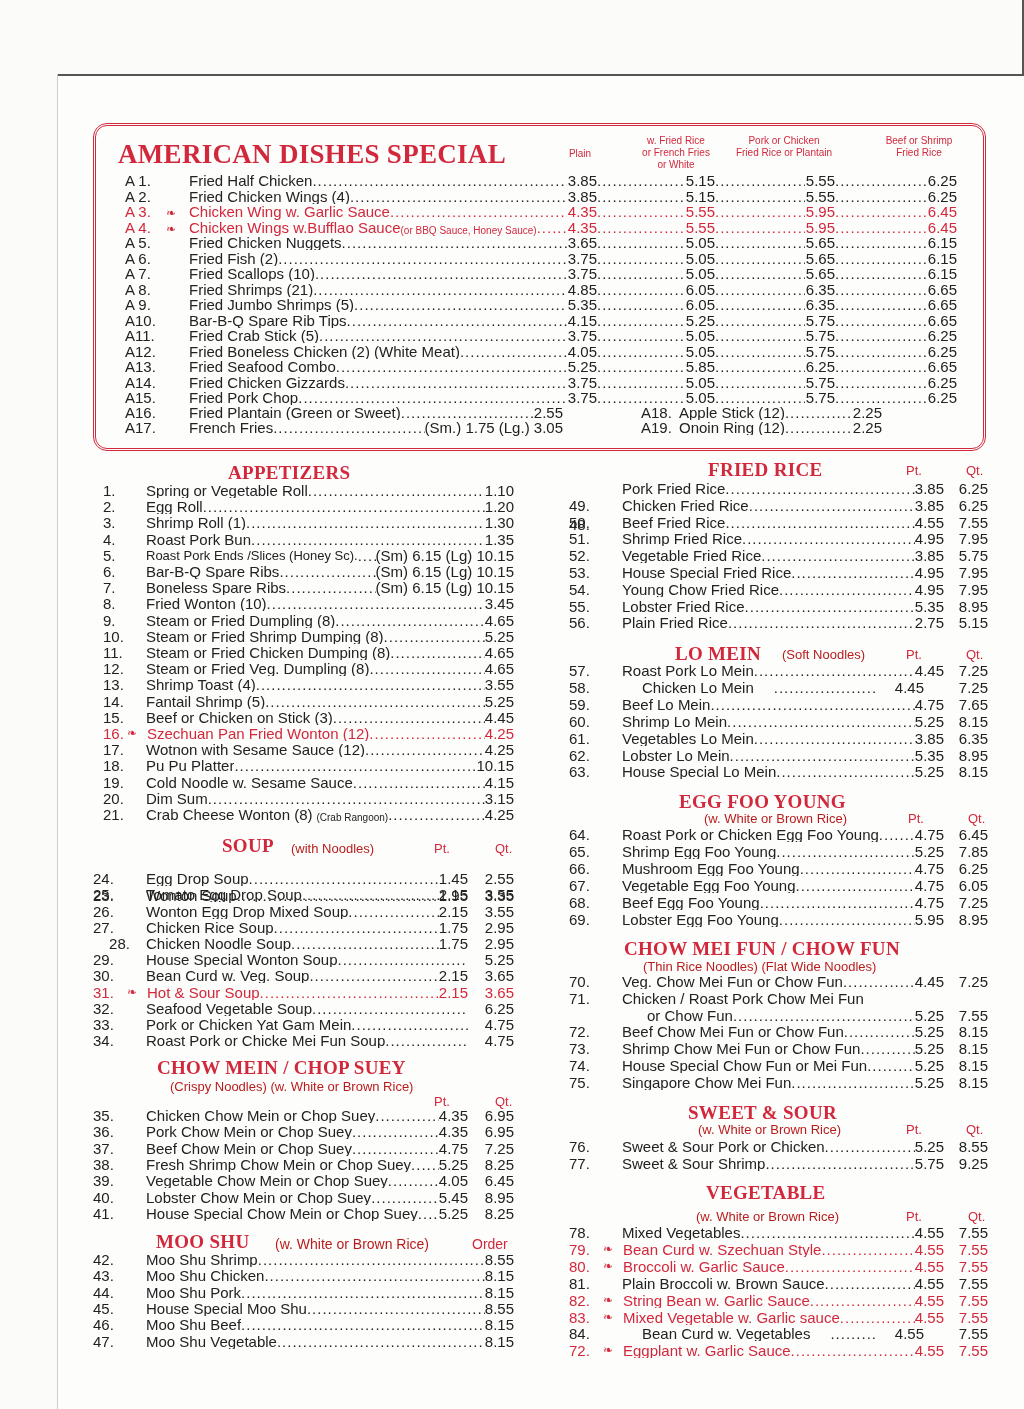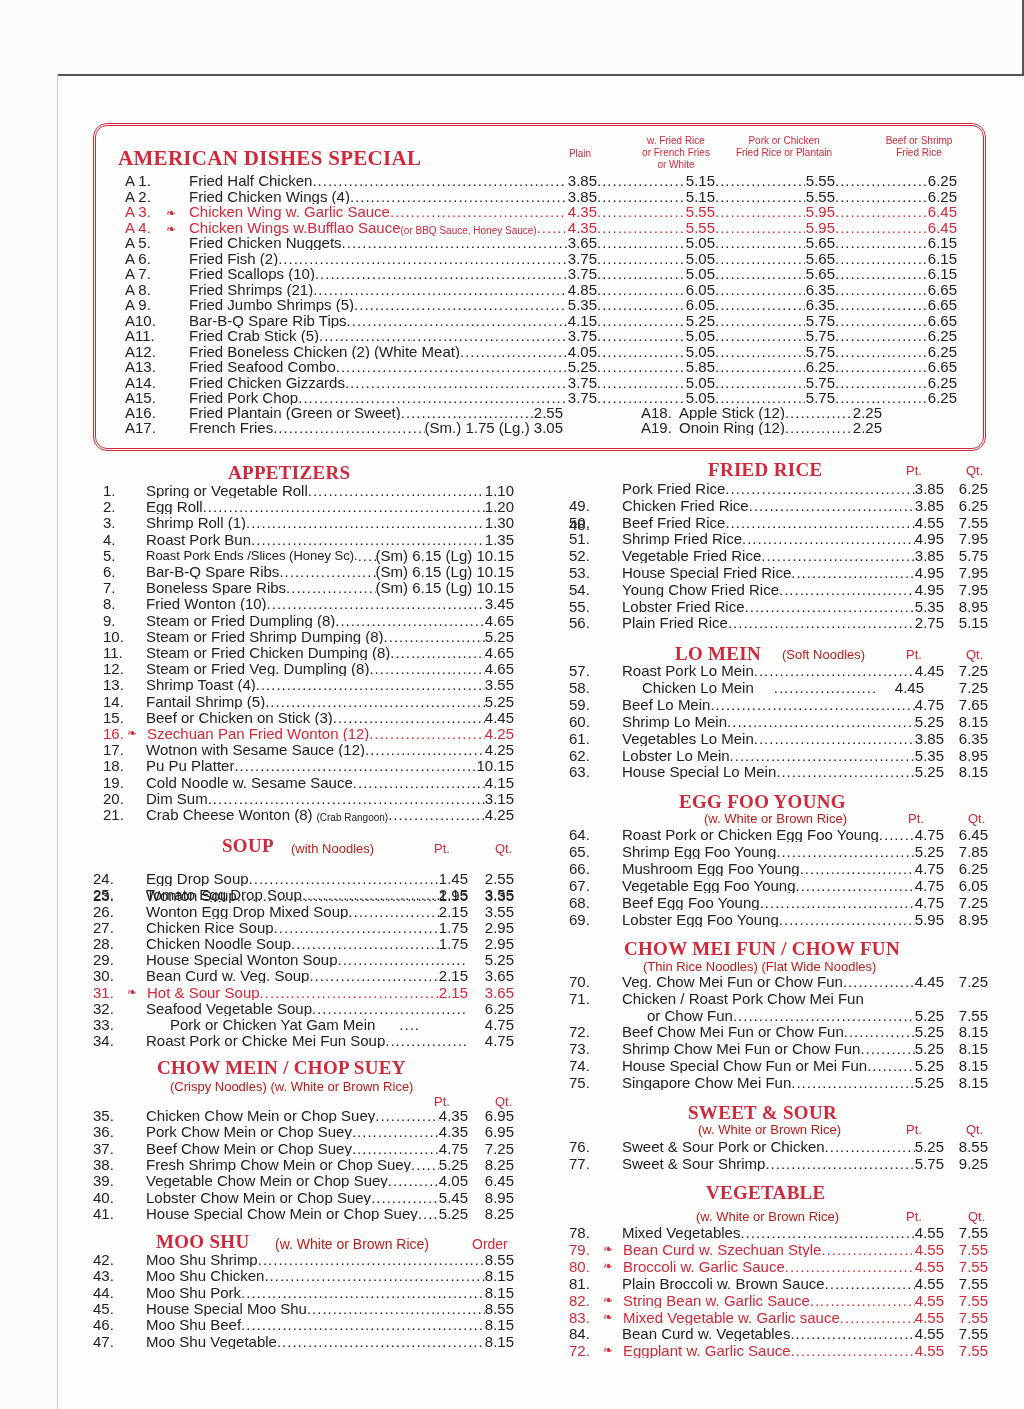--- a/index.html
+++ b/index.html
@@ -12,21 +12,21 @@
   }
   .edge-right { position: absolute; right: 0; top: 0; width: 2px; height: 74px; background: #555; }
   .am-box {
     position: absolute; left: 93px; top: 123px; width: 893px; height: 328px;
     border: 3px double #d2283c; border-radius: 14px;
   }
   .sec-title {
     font-family: "Liberation Serif", "DejaVu Serif", serif; font-weight: bold;
     color: #d2283c; letter-spacing: 0.3px;
   }
-  .am-title { position: absolute; left: 118px; top: 146px; font-size: 21px; }
+  .am-title { position: absolute; left: 118px; top: 139px; font-size: 27px; }
   .colhead { position: absolute; font-size: 10px; color: #d2283c; text-align: center; line-height: 12px; }
   .row { position: absolute; font-size: 15px; line-height: 15px; white-space: nowrap; display: flex; }
   .row .num { display: inline-block; }
   .row .name { display: inline-block; overflow: hidden; }
   .dots { flex: 1; overflow: hidden; white-space: nowrap; letter-spacing: 1px; }
   .dots::after { content: "............................................................................................................................................................................................................"; }
   .price { text-align: right; }
   .pep { color: #d2283c; font-size: 12px; margin-left: 1px; }
   .small { font-size: 10px; }
   .sub { position: absolute; font-size: 13px; color: #b91c1c; white-space: nowrap; }
@@ -477,21 +477,21 @@
       <span class="price" style="width: 46px;">3.55</span>
     </div>
     <div class="row" style="left: 93px; top: 919.8px; width: 421px;">
       <span class="num" style="width: 53px;">27.</span>
       <span class="name">Chicken Rice Soup</span>
       <span class="dots"></span>
       <span class="price">1.75</span>
       <span class="price" style="width: 46px;">2.95</span>
     </div>
     <div class="row" style="left: 93px; top: 936px; width: 421px;">
-      <span class="num" style="width: 53px;">28.</span>
+      <span class="num" style="width: 53px; text-align: center;">28.</span>
       <span class="name">Chicken Noodle Soup</span>
       <span class="dots"></span>
       <span class="price">1.75</span>
       <span class="price" style="width: 46px;">2.95</span>
     </div>
     <div class="row" style="left: 93px; top: 952.2px; width: 421px;">
       <span class="num" style="width: 53px;">29.</span>
       <span class="name">House Special Wonton Soup</span>
       <span class="dots"></span>
       <span class="price" style="width: 0px;"></span>
@@ -512,21 +512,21 @@
       <span class="price">2.15</span>
       <span class="price" style="width: 46px;">3.65</span>
     </div>
     <div class="row" style="left: 93px; top: 1000.8px; width: 421px;">
       <span class="num" style="width: 53px;">32.</span>
       <span class="name">Seafood Vegetable Soup</span>
       <span class="dots"></span>
       <span class="price" style="width: 0px;"></span>
       <span class="price" style="width: 46px;">6.25</span>
     </div>
-    <div class="row" style="left: 93px; top: 1017px; width: 421px; gap: 24px;">
+    <div class="row" style="left: 93px; top: 1017px; width: 421px;">
       <span class="num" style="width: 53px;">33.</span>
       <span class="name">Pork or Chicken Yat Gam Mein</span>
       <span class="dots"></span>
       <span class="price" style="width: 0px;"></span>
       <span class="price" style="width: 46px;">4.75</span>
     </div>
     <div class="row" style="left: 93px; top: 1033.2px; width: 421px;">
       <span class="num" style="width: 53px;">34.</span>
       <span class="name">Roast Pork or Chicke Mei Fun Soup</span>
       <span class="dots"></span>
@@ -870,21 +870,21 @@
       <span class="price" style="width: 44px;">7.55</span>
     </div>
     <div class="row" style="left: 569px; top: 1309.5px; width: 419px; color: rgb(210, 40, 60);">
       <span class="num" style="width: 33px;">83.</span>
       <span class="pep" style="width: 20px;">❧</span>
       <span class="name">Mixed Vegetable w. Garlic sauce</span>
       <span class="dots"></span>
       <span class="price">4.55</span>
       <span class="price" style="width: 44px;">7.55</span>
     </div>
-    <div class="row" style="left: 569px; top: 1326.4px; width: 419px;">
+    <div class="row" style="left: 569px; top: 1326.4px; width: 419px; gap: 20px;">
       <span class="num" style="width: 53px;">84.</span>
       <span class="name">Bean Curd w. Vegetables</span>
       <span class="dots"></span>
       <span class="price">4.55</span>
       <span class="price" style="width: 44px;">7.55</span>
     </div>
     <div class="row" style="left: 569px; top: 1343.3px; width: 419px; color: rgb(210, 40, 60);">
       <span class="num" style="width: 33px;">72.</span>
       <span class="pep" style="width: 20px;">❧</span>
       <span class="name">Eggplant w. Garlic Sauce</span>

